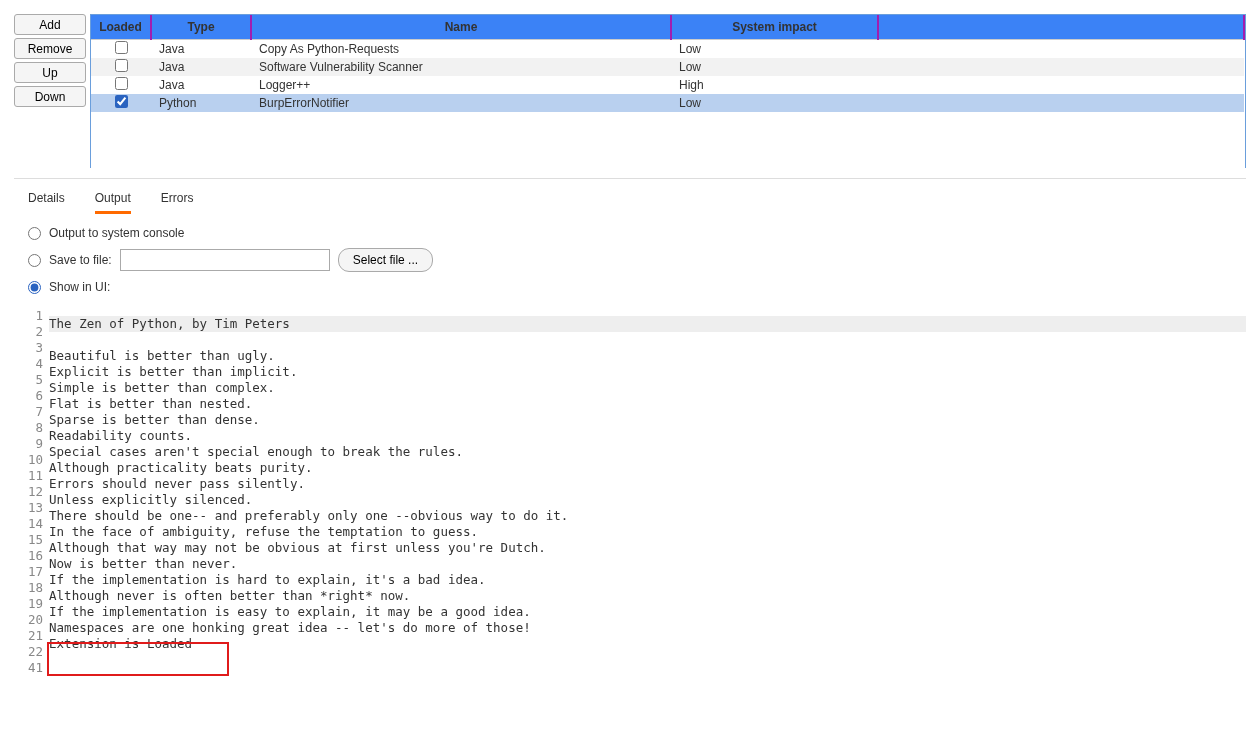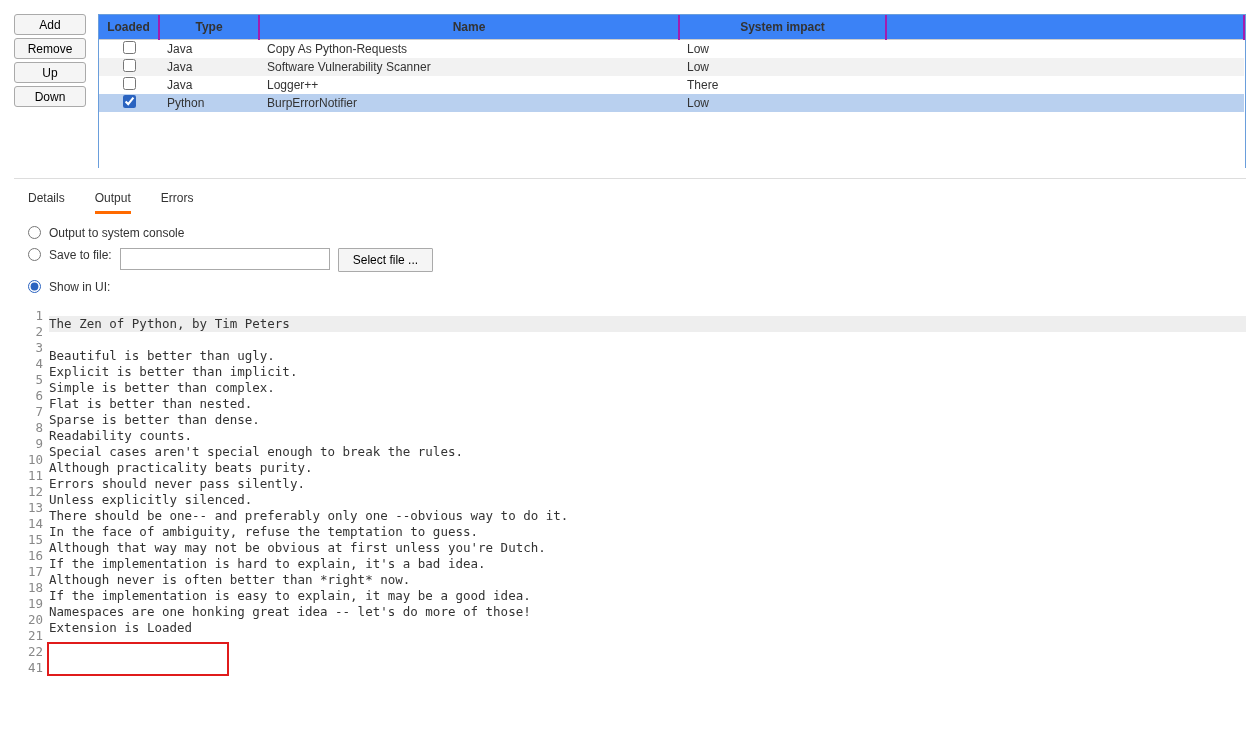--- a/index.html
+++ b/index.html
@@ -1,20 +1,20 @@
 <!DOCTYPE html>
 <html><head>
 <meta charset="utf-8">
 <style>
 * { box-sizing: border-box; margin: 0; padding: 0; }
 body { font-family: -apple-system, BlinkMacSystemFont, "Segoe UI", Arial, sans-serif; font-size: 12px; color: #333; background: #fff; }
 
 .container { display: flex; flex-direction: column; width: 1260px; height: 732px; }
 
-.top-section { display: flex; padding: 14px 14px 0 14px; gap: 12px; height: 168px; }
+.top-section { display: flex; padding: 14px 14px 0 14px; gap: 4px; height: 168px; }
 
 .side-buttons { display: flex; flex-direction: column; gap: 3px; width: 72px; }
 .side-buttons button { height: 21px; border: 1px solid #aaa; background: #f5f5f5; border-radius: 3px; font-size: 12px; cursor: pointer; }
 
 .table-wrap { flex: 1; border: 1px solid #6a9edc; border-left: 1px solid #6a9edc; border-bottom: none; overflow: hidden; }
 table.ext-table { width: 100%; border-collapse: collapse; table-layout: fixed; }
 table.ext-table th { font-weight: bold; text-align: left; padding: 4px 8px; border-bottom: 1px solid #ccc; border-right: 2px solid #a21caf; background: #3b82f6; height: 24px; }
 table.ext-table th.center { text-align: center; }
 table.ext-table td { padding: 1px 8px; height: 16px; }
 table.ext-table tr.row-even { background: #fff; }
@@ -29,24 +29,24 @@
 .col-impact { width: 207px; }
 .col-rest   { width: auto; }
 
 .hr { border-top: 1px solid #ddd; margin: 10px 14px 0 14px; }
 
 .tabs { display: flex; gap: 30px; padding: 12px 28px 0 28px; }
 .tab { padding-bottom: 6px; cursor: pointer; color: #333; }
 .tab.active { border-bottom: 3px solid #ff6a00; }
 
 .output-opts { padding: 12px 28px 0 28px; display: flex; flex-direction: column; gap: 8px; }
-.opt-row { display: flex; align-items: flex-start; gap: 8px; }
+.opt-row { display: flex; align-items: center; gap: 8px; }
 .opt-row input[type=radio] { accent-color: #2a63c0; }
 .opt-row input[type=text] { height: 22px; width: 210px; border: 1px solid #aaa; padding: 0 4px; }
-.opt-row button { height: 24px; padding: 0 14px; border: 1px solid #aaa; border-radius: 1px; background: #f5f5f5; cursor: pointer; font-size: 12px; }
+.opt-row button { height: 24px; padding: 0 14px; border: 1px solid #aaa; border-radius: 11px; background: #f5f5f5; cursor: pointer; font-size: 12px; }
 
 .code-panel { margin: 14px 14px 0 28px; flex: 1; display: flex; font-family: "DejaVu Sans Mono", Menlo, Consolas, monospace; font-size: 12.5px; line-height: 16px; }
 .gutter { text-align: right; color: #888; padding-right: 6px; user-select: none; }
 .gutter div { height: 16px; }
 .code-lines { position: relative; flex: 1; }
 .code-lines div { height: 16px; white-space: pre; }
 .code-lines .first-line { background: #eeeeee; width: 100%; margin-top: 8px; }
 
 .highlight-box { position: absolute; border: 2px solid #e01b1b; pointer-events: none; }
 
@@ -94,21 +94,21 @@
               <td class="center"><input type="checkbox" style=""></td>
               <td>Java</td>
               <td>Software Vulnerability Scanner</td>
               <td>Low</td>
               <td></td>
             </tr>
             <tr class="row-even">
               <td class="center"><input type="checkbox" style=""></td>
               <td>Java</td>
               <td>Logger++</td>
-              <td>There</td>
+              <td>High</td>
               <td></td>
             </tr>
             <tr class="selected">
               <td class="center"><input type="checkbox" checked="" style=""></td>
               <td>Python</td>
               <td>BurpErrorNotifier</td>
               <td>Low</td>
               <td></td>
             </tr>
           </tbody>
@@ -176,20 +176,21 @@
         <div>Flat is better than nested.</div>
         <div>Sparse is better than dense.</div>
         <div>Readability counts.</div>
         <div>Special cases aren't special enough to break the rules.</div>
         <div>Although practicality beats purity.</div>
         <div>Errors should never pass silently.</div>
         <div>Unless explicitly silenced.</div>
         <div>There should be one-- and preferably only one --obvious way to do it.</div>
         <div>In the face of ambiguity, refuse the temptation to guess.</div>
         <div>Although that way may not be obvious at first unless you're Dutch.</div>
+        <div>Now is better than never.</div>
         <div>If the implementation is hard to explain, it's a bad idea.</div>
         <div>Although never is often better than *right* now.</div>
         <div>If the implementation is easy to explain, it may be a good idea.</div>
         <div>Namespaces are one honking great idea -- let's do more of those!</div>
         <div>Extension is Loaded</div>
         <div></div>
         <div class="highlight-box" style="top: 334px; left: -2px; height: 34px; width: 182.4px;"></div>
       </div>
   </div>
 

